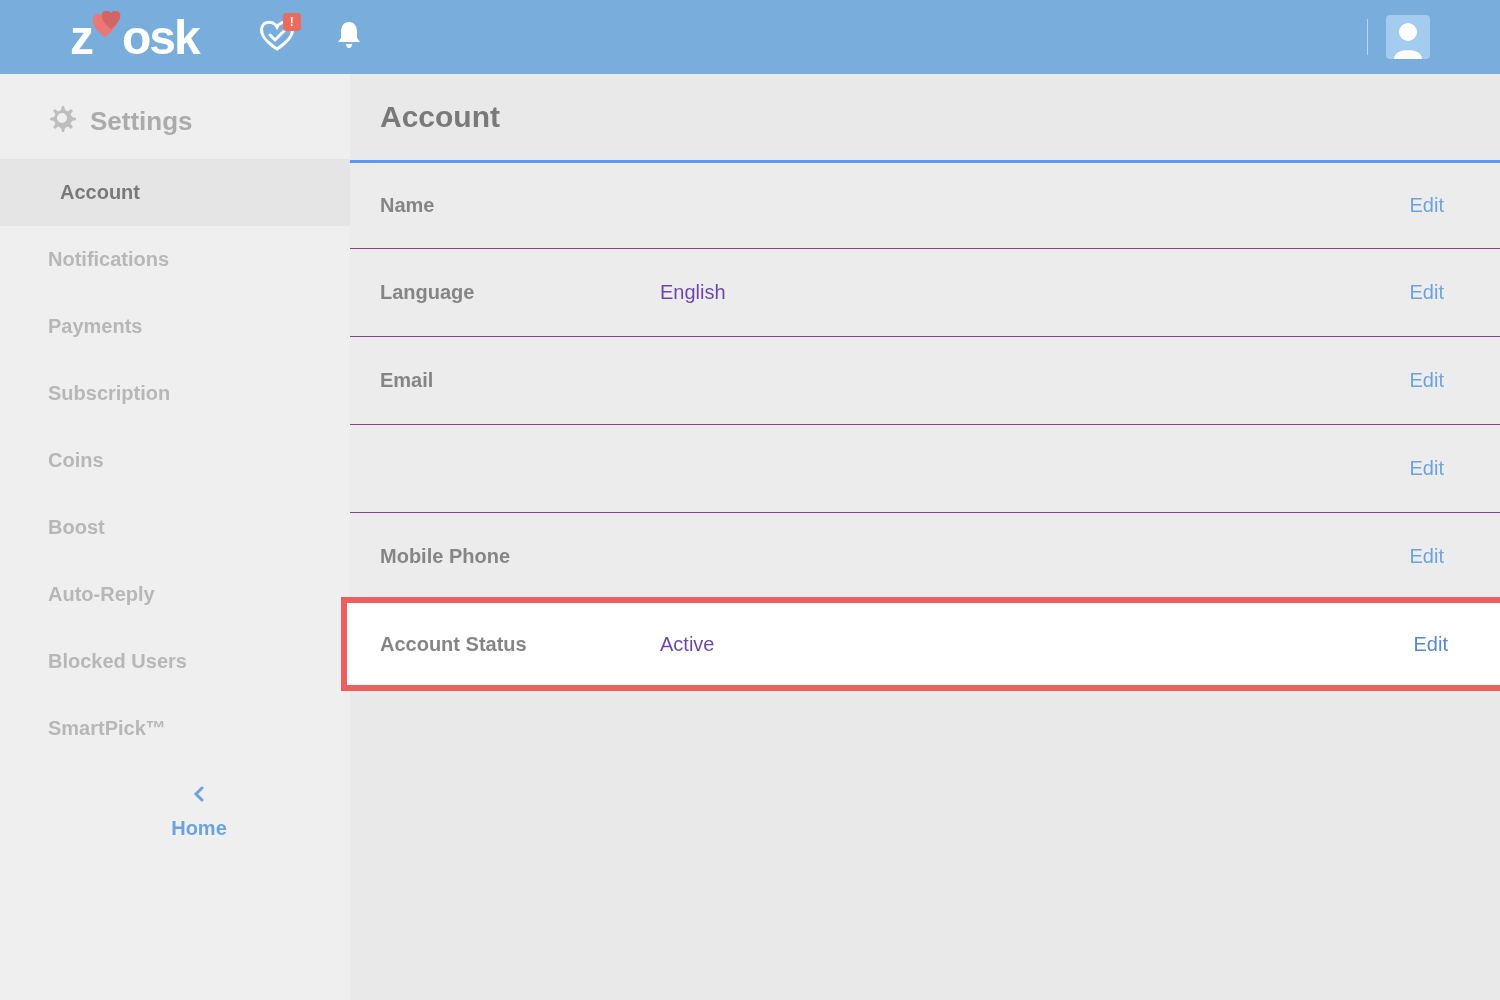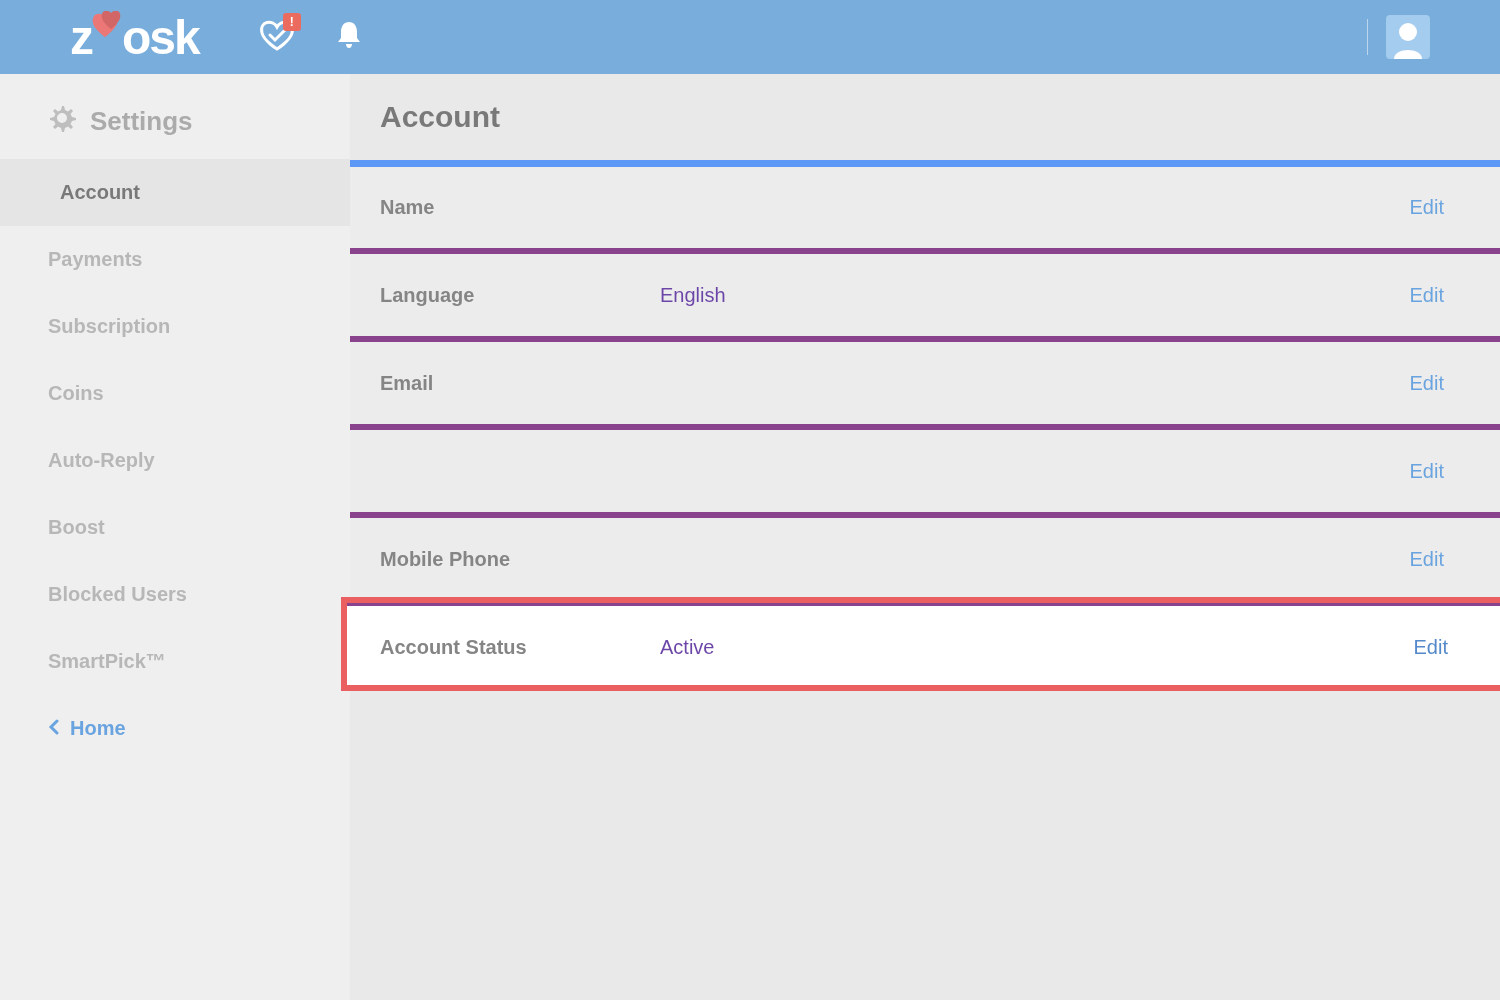--- a/index.html
+++ b/index.html
@@ -104,42 +104,43 @@
   .home-link {
     padding: 22px 0 22px 30px;
     margin-left: -30px;
     font-size: 20px;
     font-weight: 700;
     color: #4a90d9;
     cursor: pointer;
     display: flex;
     align-items: center;
     gap: 10px;
+    flex-direction: column;
   }
   .main {
     flex: 1;
     background: #e4e4e4;
     padding: 0;
   }
   .page-title {
     font-size: 30px;
     font-weight: 800;
     color: #5c5c5c;
     padding: 26px 0 26px 30px;
   }
   .rows { }
   .row {
     display: flex;
     align-items: center;
     height: 88px;
     background: #e8e8e8;
-    border-top: 6px solid #701a75;
+    border-top: 1px solid #701a75;
     padding: 0 30px;
   }
-  .row:first-child { border-top: 7px solid #3b82f6; align-items: center; }
+  .row:first-child { border-top: 3px solid #3b82f6; align-items: center; }
   .row-label {
     width: 280px;
     font-size: 20px;
     font-weight: 700;
     color: #6b6b6b;
   }
   .row-value {
     flex: 1;
     font-size: 20px;
     color: #4c1d95;
@@ -211,25 +212,26 @@
     <div class="sidebar-title">
       <span>
         <svg width="28" height="28" viewBox="0 0 28 28">
           <path d="M14 9 A5 5 0 1 0 14 19 A5 5 0 1 0 14 9 Z M14 2 L16 2 L17 6 L20 7.5 L23 5 L25 7 L22.5 10 L24 13 L28 14 L28 16 L24 17 L22.5 20 L25 23 L23 25 L20 22.5 L17 24 L16 28 L14 28 L13 24 L10 22.5 L7 25 L5 23 L7.5 20 L6 17 L2 16 L2 14 L6 13 L7.5 10 L5 7 L7 5 L10 7.5 L13 6 Z" fill="#b0b0b0"></path>
         </svg>
       </span>
       <span>Settings</span>
     </div>
     <div id="nav-items">
         <div class="nav-item active">Account</div>
+        <div class="nav-item">Notifications</div>
         <div class="nav-item">Payments</div>
         <div class="nav-item">Subscription</div>
         <div class="nav-item">Coins</div>
+        <div class="nav-item">Boost</div>
         <div class="nav-item">Auto-Reply</div>
-        <div class="nav-item">Boost</div>
         <div class="nav-item">Blocked Users</div>
         <div class="nav-item">SmartPick™</div>
       </div>
     <div class="home-link">
       <span>
         <svg width="12" height="16" viewBox="0 0 12 16">
             <path d="M9 2 L3 8 L9 14" fill="none" stroke="#4a90d9" stroke-width="3" stroke-linecap="round"></path>
           </svg>
       </span>
       <span>Home</span>

